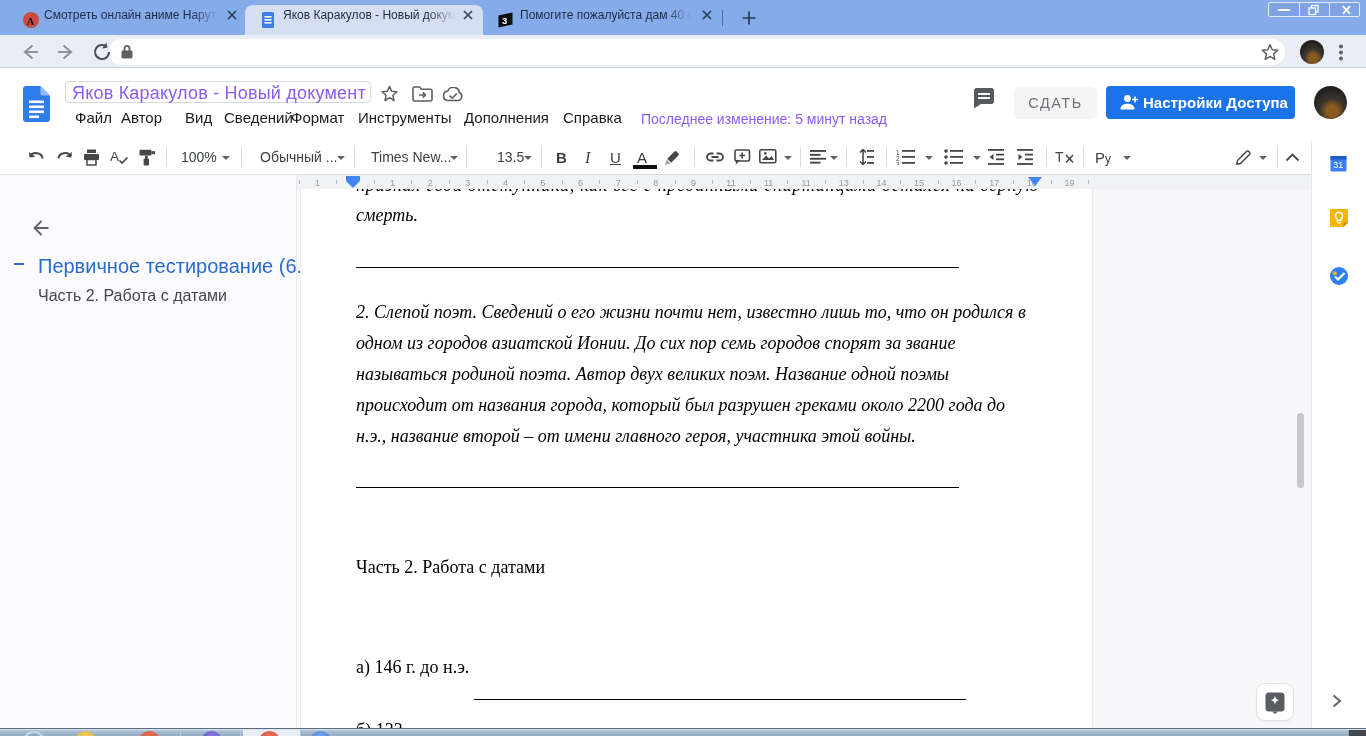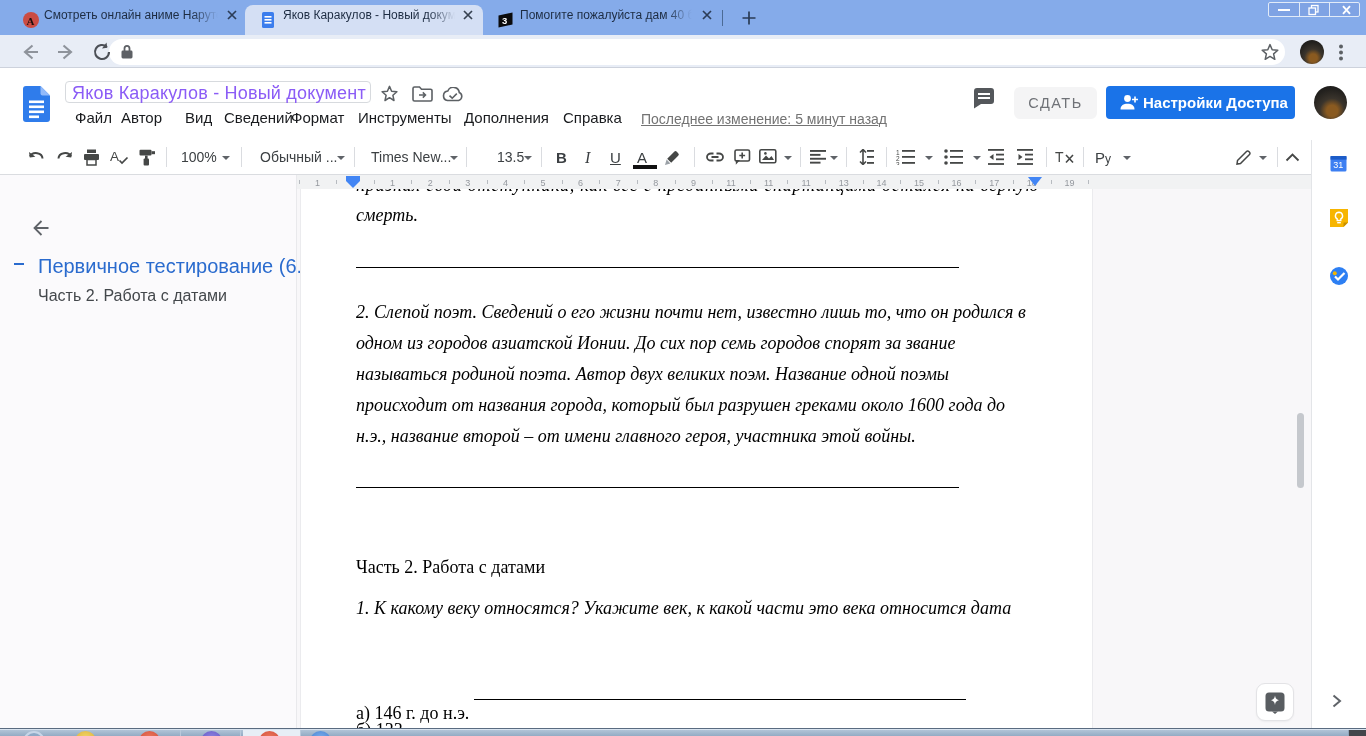--- a/index.html
+++ b/index.html
@@ -15,21 +15,21 @@
 .fade2{position:absolute;right:0;top:0;width:26px;height:100%;background:linear-gradient(90deg,rgba(212,223,244,0),#d4dff4)}
 
 #navbar{position:absolute;left:0;top:35px;width:1366px;height:33px;background:#e8edf6;border-bottom:1px solid #cdd2dc}
 #omnibox{position:absolute;left:109px;top:4px;width:1176px;height:26px;background:#fff;border-radius:13px}
 #url{position:absolute;left:143px;top:9px;font-size:14.2px;color:#404347;letter-spacing:-0.1px}
 
 #docshead{position:absolute;left:0;top:68px;width:1366px;height:72px;background:#fff}
 #titlebox{position:absolute;left:65px;top:13px;width:306px;height:22px;border:1px solid #d7dade;border-radius:4px;background:#fff}
 #titletext{position:absolute;left:6px;top:1px;font-size:18px;color:#8b5cf6;white-space:nowrap;letter-spacing:0.2px}
 .menuitem{position:absolute;top:41px;font-size:15px;color:#191b1e;white-space:nowrap}
-#lastedit{position:absolute;left:641px;top:43px;font-size:14px;color:#737373;text-decoration:underline;white-space:nowrap}
+#lastedit{position:absolute;left:641px;top:43px;font-size:14px;color:#8b5cf6;white-space:nowrap}
 #sdat{position:absolute;left:1014px;top:19px;width:83px;height:32px;background:#f4f4f5;border-radius:6px;color:#6f7277;font-size:14.5px;letter-spacing:1.5px;text-align:center;line-height:32px}
 #sharebtn{position:absolute;left:1106px;top:18px;width:189px;height:33px;background:#1a73e8;border-radius:4px;color:#fff;font-size:15px;font-weight:bold;line-height:33px}
 #avatarbig{position:absolute;left:1314px;top:18px;width:33px;height:33px;border-radius:50%;background:radial-gradient(circle at 55% 75%,#8a5a20 0 18%,#3a342c 40%,#23211e 70%,#191a1b 100%)}
 #avatarsmall{position:absolute;left:1300px;top:40px;width:24px;height:24px;border-radius:50%;background:radial-gradient(circle at 55% 75%,#8a5a20 0 18%,#3a342c 40%,#23211e 70%,#191a1b 100%)}
 
 #docstoolbar{position:absolute;left:0;top:140px;width:1311px;height:35px;background:#fff;border-bottom:1px solid #dadce0}
 .tbtxt{position:absolute;top:9px;font-size:14px;color:#3c4043;white-space:nowrap}
 .tbsep{position:absolute;top:7px;width:1px;height:20px;background:#dadce0}
 .tbicon{position:absolute;top:10px}
 .drop{position:absolute;top:16px;width:0;height:0;border-left:4px solid transparent;border-right:4px solid transparent;border-top:4.5px solid #5f6368}
@@ -370,26 +370,25 @@
       <div style="position:absolute;left:49px;top:5.5px;width:0;height:0;border-left:7px solid transparent;border-right:7px solid transparent;border-top:7px solid #4285f4"></div>
       <div style="position:absolute;left:731px;top:2px;width:0;height:0;border-left:7px solid transparent;border-right:7px solid transparent;border-top:9px solid #4285f4"></div>
     </div>
   <div id="page">
     <div class="dline ital" style="left:55px;top:-14px;letter-spacing:0.72px">признал свои отступники, как все с преданными спартанцами остался на верную</div>
     <div class="dline ital" style="left:55px;top:16px">смерть.</div>
     <div style="position:absolute;left:55px;top:78px;width:603px;height:1.4px;background:#000"></div>
     <div class="dline ital" style="left:55px;top:113px">2. Слепой поэт. Сведений о его жизни почти нет, известно лишь то, что он родился в</div>
     <div class="dline ital" style="left:55px;top:175px">называться родиной поэта. Автор двух великих поэм. Название одной поэмы</div>
     <div class="dline ital" style="left:55px;top:144px">одном из городов азиатской Ионии. До сих пор семь городов спорят за звание</div>
-    <div class="dline ital" style="left:55px;top:206px">происходит от названия города, который был разрушен греками около 1600 года до</div>
+    <div class="dline ital" style="left:55px;top:206px">происходит от названия города, который был разрушен греками около 2200 года до</div>
     <div class="dline ital" style="left:55px;top:237px">н.э., название второй – от имени главного героя, участника этой войны.</div>
     <div style="position:absolute;left:55px;top:298px;width:603px;height:1.4px;background:#000"></div>
     <div class="dline" style="left:55px;top:368px">Часть 2. Работа с датами</div>
-    <div class="dline ital" style="left:55px;top:409px">1. К какому веку относятся? Укажите век, к какой части это века относится дата</div>
-    <div class="dline" style="left:55px;top:514px">а) 146 г. до н.э.&nbsp;</div>
+    <div class="dline" style="left:55px;top:468px">а) 146 г. до н.э.&nbsp;</div>
     <div style="position:absolute;left:173px;top:510px;width:492px;height:1.4px;background:#000"></div>
     <div class="dline" style="left:55px;top:531px">б) 133</div>
   </div>
   <div id="scrollthumb"></div>
 </div>
 <div id="avatarsmall"></div>
 <div class="abs" style="left:1256px;top:683px;width:38px;height:38px;background:#fff;border:1px solid #e3e3e6;border-radius:9px;box-shadow:0 1px 2px rgba(0,0,0,0.05)">
   <svg style="position:absolute;left:8px;top:8px" width="20" height="22">
       <rect x="0.5" y="0.5" width="19" height="19" rx="3.5" fill="#595d61"></rect>
       <path d="M10 3.5 C10.6 6.5 11 7.2 14 8.2 C11 9.2 10.6 9.9 10 12.9 C9.4 9.9 9 9.2 6 8.2 C9 7.2 9.4 6.5 10 3.5 Z" fill="#fff"></path>

